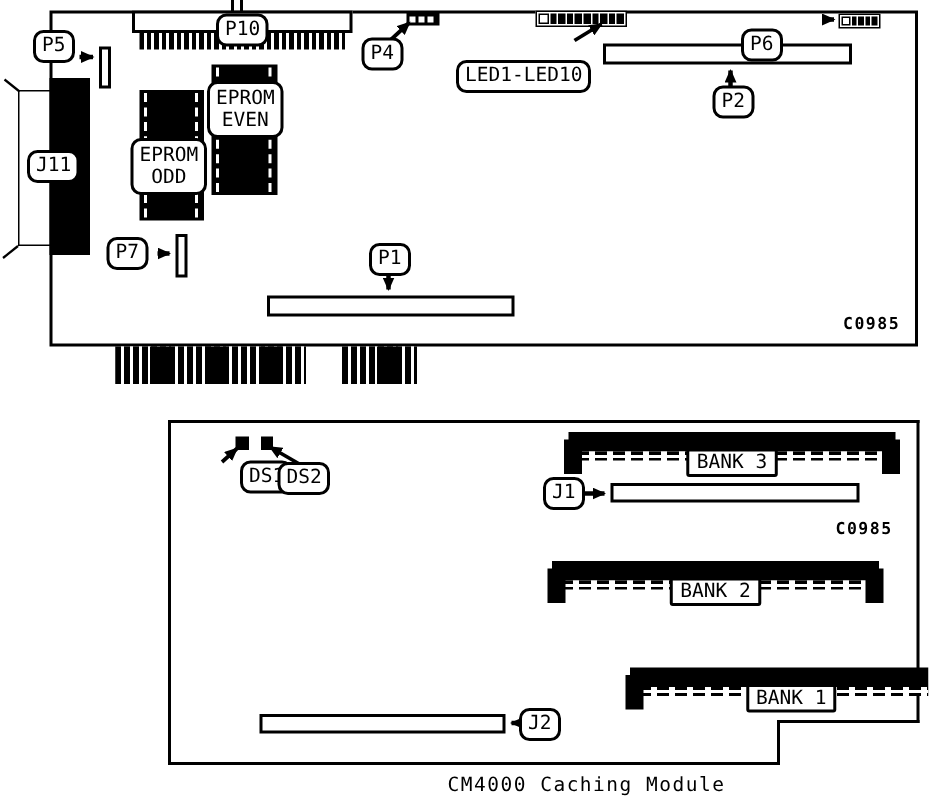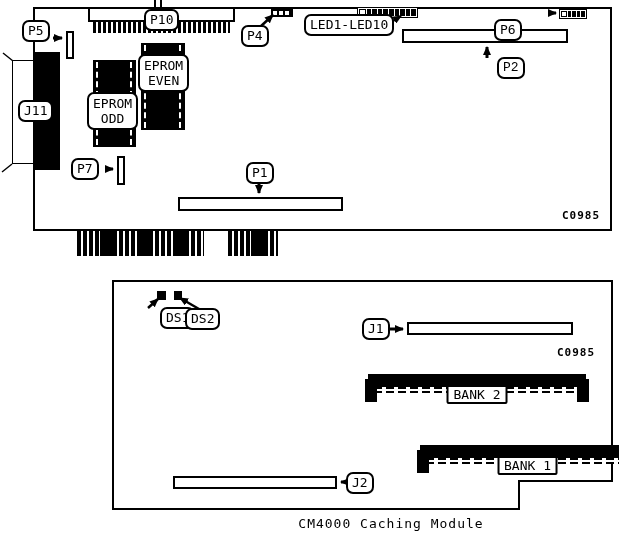--- a/index.html
+++ b/index.html
@@ -113,23 +113,23 @@
   <div class="wrect" style="left:178px;top:197px;width:165px;height:14px;"></div>
 
   <div class="fingers" style="left:77px;top:231px;width:127px;height:25px;"></div>
   <div class="fingers" style="left:228px;top:231px;width:50px;height:25px;"></div>
 
   <div class="code" style="left:562px;top:209px;">C0985</div>
 
   <div class="callout" style="left:22px;top:20px;"><span>P5</span></div>
   <div class="callout" style="left:144px;top:9px;text-align:right;"><span>P10</span></div>
   <div class="callout" style="left:241px;top:25px;"><span>P4</span></div>
-  <div class="callout" style="left:304px;top:14px;"><span>LED1-LED10</span></div>
+  <div class="callout" style="left:304px;top:40px;"><span>LED1-LED10</span></div>
   <div class="callout" style="left:494px;top:3px;margin-top:16px;"><span>P6</span></div>
-  <div class="callout" style="left:497px;top:57px;font-family:Liberation Mono, monospace;"><span>P2</span></div>
+  <div class="callout" style="left:475px;top:57px;"><span>P2</span></div>
   <div class="callout" style="left:18px;top:100px;"><span>J11</span></div>
   <div class="callout two-line" style="left:138px;top:54px;">
     <div>EPROM</div>
     <div>EVEN</div>
   </div>
   <div class="callout two-line" style="left:87px;top:92px;">
     <div>EPROM</div>
     <div>ODD</div>
   </div>
   <div class="callout" style="left:71px;top:158px;"><span>P7</span></div>
@@ -138,20 +138,27 @@
   <div class="edge" style="left:112px;top:280px;width:501px;height:2px;"></div>
   <div class="edge" style="left:112px;top:280px;width:2px;height:230px;"></div>
   <div class="edge" style="left:611px;top:280px;width:2px;height:202px;"></div>
   <div class="edge" style="left:518px;top:480px;width:95px;height:2px;"></div>
   <div class="edge" style="left:518px;top:480px;width:2px;height:30px;"></div>
   <div class="edge" style="left:112px;top:508px;width:408px;height:2px;"></div>
 
   <div class="ledsq" style="left:157px;top:291px;width:9px;height:9px;"></div>
   <div class="ledsq" style="left:174px;top:291px;width:8px;height:9px;"></div>
 
+  <div class="simm" style="left:376px;top:288px;width:224px;height:28px;">
+    <div class="bar"></div>
+    <div class="sdash"></div>
+    <div class="capL"></div>
+    <div class="capR"></div>
+    <div class="banklabel"><span>BANK 3</span></div>
+  </div>
   <div class="simm" style="left:365px;top:374px;width:224px;height:28px;">
     <div class="bar"></div>
     <div class="sdash"></div>
     <div class="capL"></div>
     <div class="capR"></div>
     <div class="banklabel"><span>BANK 2</span></div>
   </div>
   <div class="simm" style="left:377px;top:445px;width:221px;height:28px;margin-left:40px;">
     <div class="bar"></div>
     <div class="sdash"></div>

